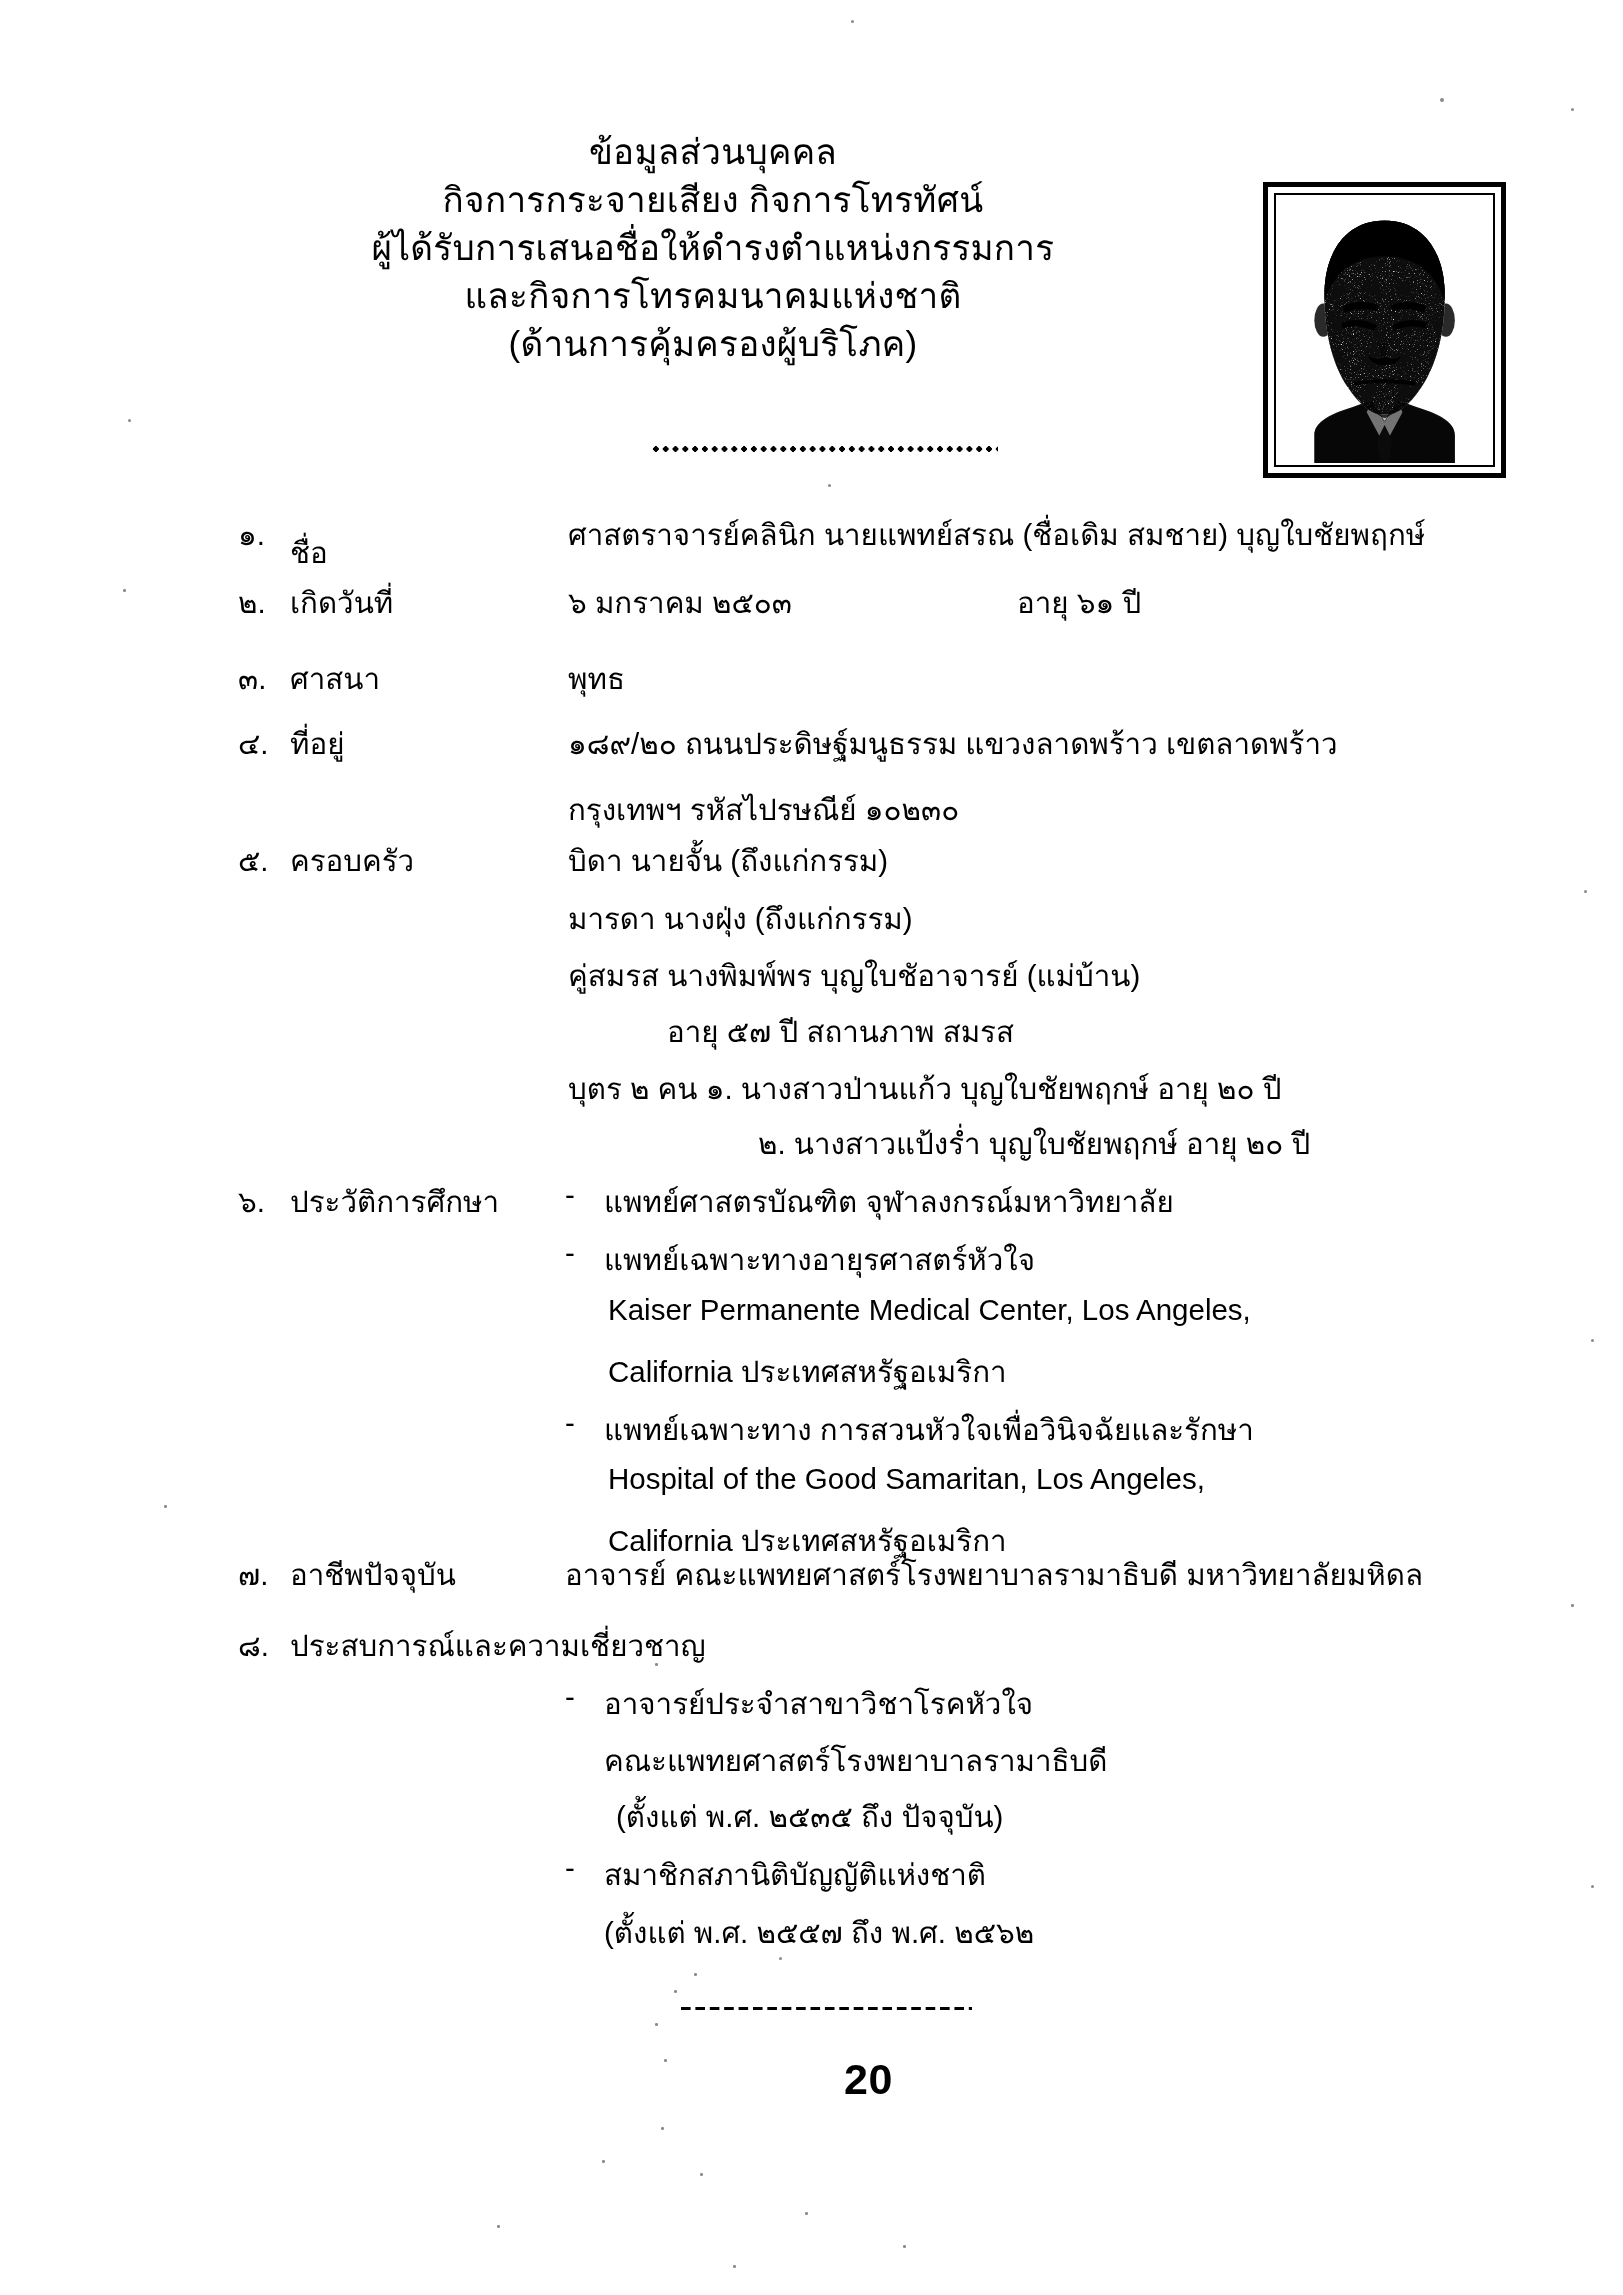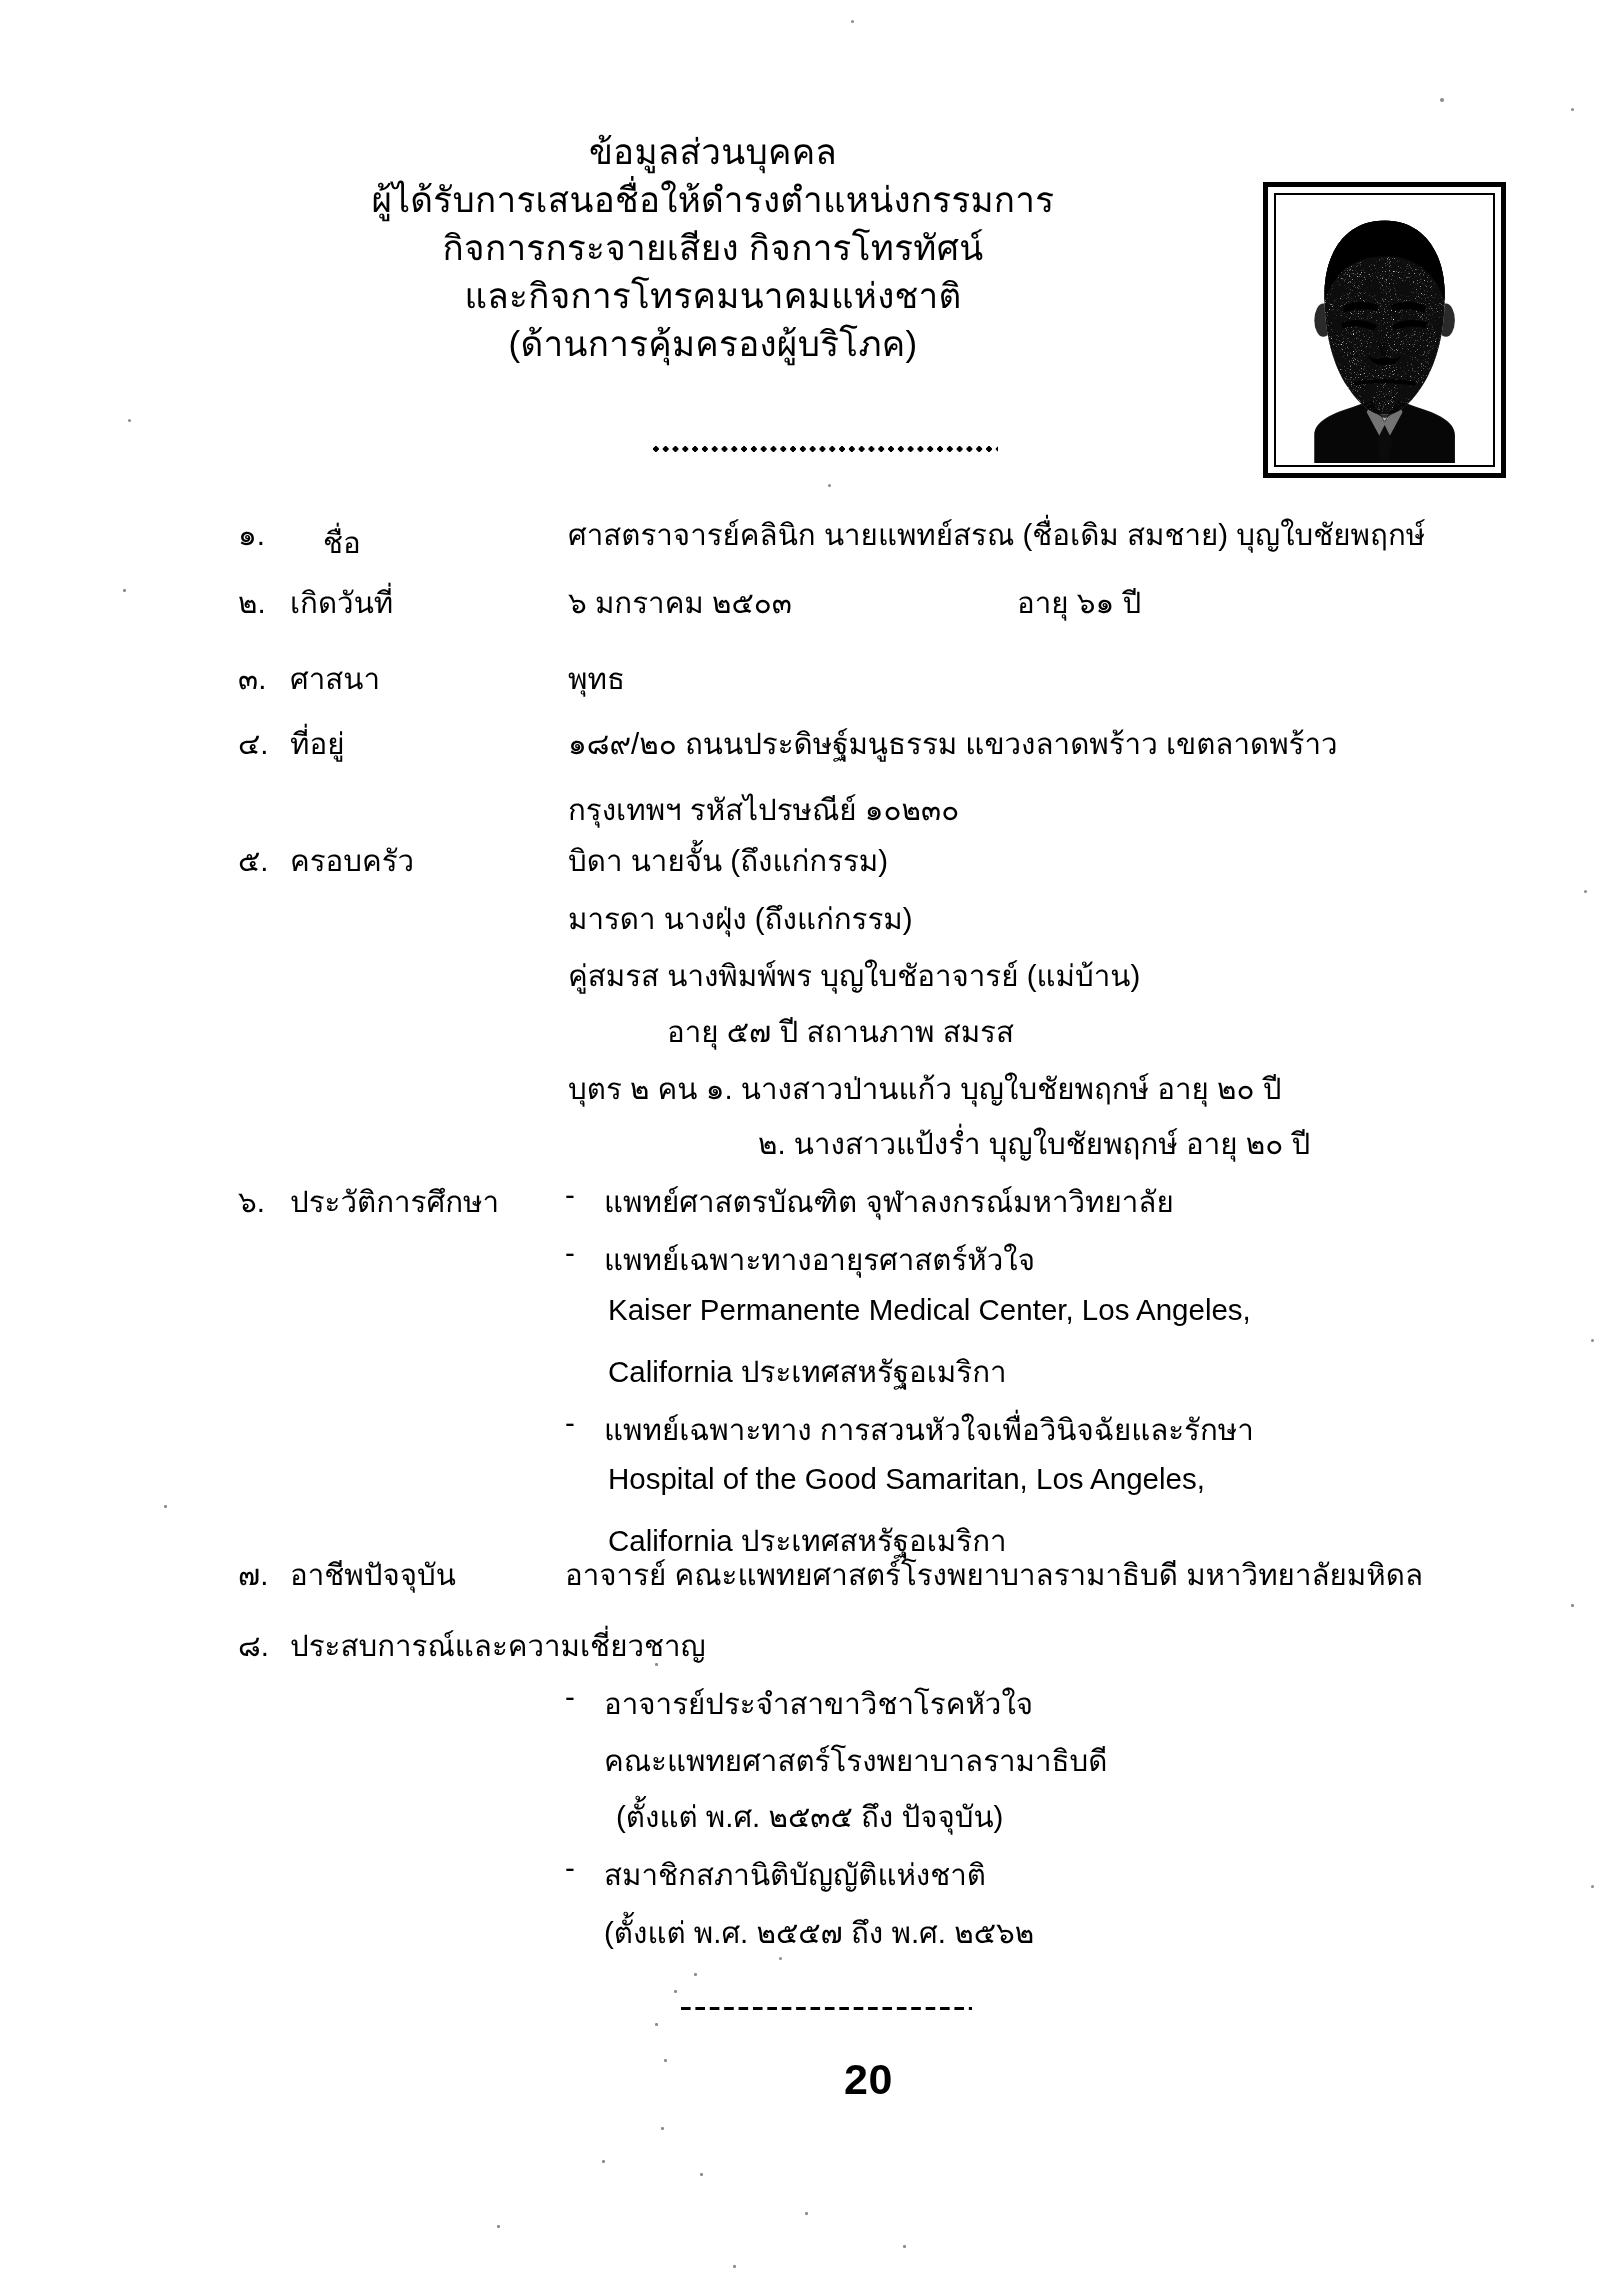--- a/index.html
+++ b/index.html
@@ -82,22 +82,22 @@
     letter-spacing:0.7px;
   }
 </style>
 </head>
 <body>
 
 <div class="page">
 
   <div class="header">
     <div class="hline">ข้อมูลส่วนบุคคล</div>
+    <div class="hline">กิจการกระจายเสียง  กิจการโทรทัศน์</div>
     <div class="hline">ผู้ได้รับการเสนอชื่อให้ดำรงตำแหน่งกรรมการ</div>
-    <div class="hline">กิจการกระจายเสียง  กิจการโทรทัศน์</div>
     <div class="hline">และกิจการโทรคมนาคมแห่งชาติ</div>
     <div class="hline">(ด้านการคุ้มครองผู้บริโภค)</div>
   </div>
   <div class="dotsep"></div>
 
   <div class="photo-frame">
     <div class="photo-inner">
       <svg class="portrait" viewBox="0 0 340 420" preserveAspectRatio="none">
         <defs>
           <filter id="halftone">
@@ -168,21 +168,21 @@
 
         <g clip-path="url(#bodyclip)">
           <rect x="0" y="300" width="340" height="120" fill="#fff" filter="url(#halftone2)" opacity=".55"></rect>
         </g>
       </svg>
     </div>
   </div>
 
   <div class="row" style="top:511px;">
     <span class="num" style="left:190px; top:0;">๑.</span>
-    <span class="lbl" style="left:242px; top:8px;margin-left:33px;">ชื่อ</span>
+    <span class="lbl" style="left:242px; top:18px;">ชื่อ</span>
     <span class="val" style="left:520px; top:0;">ศาสตราจารย์คลินิก  นายแพทย์สรณ  (ชื่อเดิม  สมชาย)  บุญใบชัยพฤกษ์</span>
   </div>
 
   <div class="row" style="top:579px;">
     <span class="num" style="left:190px; top:0;">๒.</span>
     <span class="lbl" style="left:242px; top:0;">เกิดวันที่</span>
     <span class="val" style="left:520px; top:0;">๖  มกราคม  ๒๕๐๓</span>
     <span class="val" style="left:969px; top:0;">อายุ  ๖๑  ปี</span>
   </div>
 

